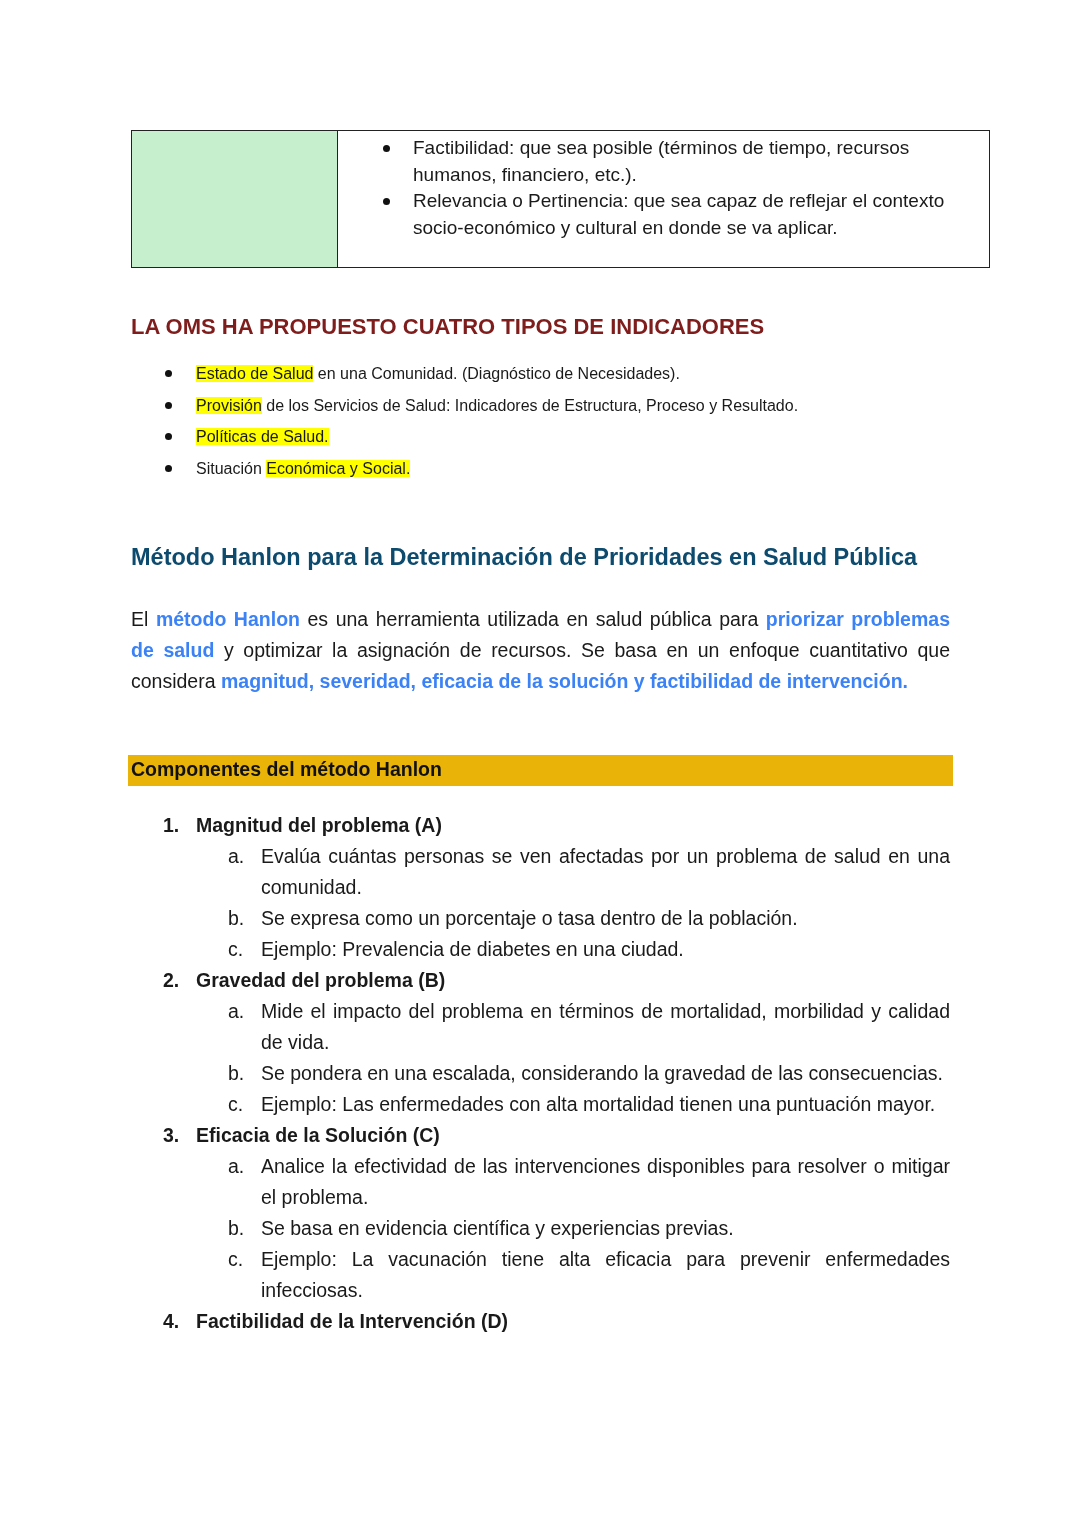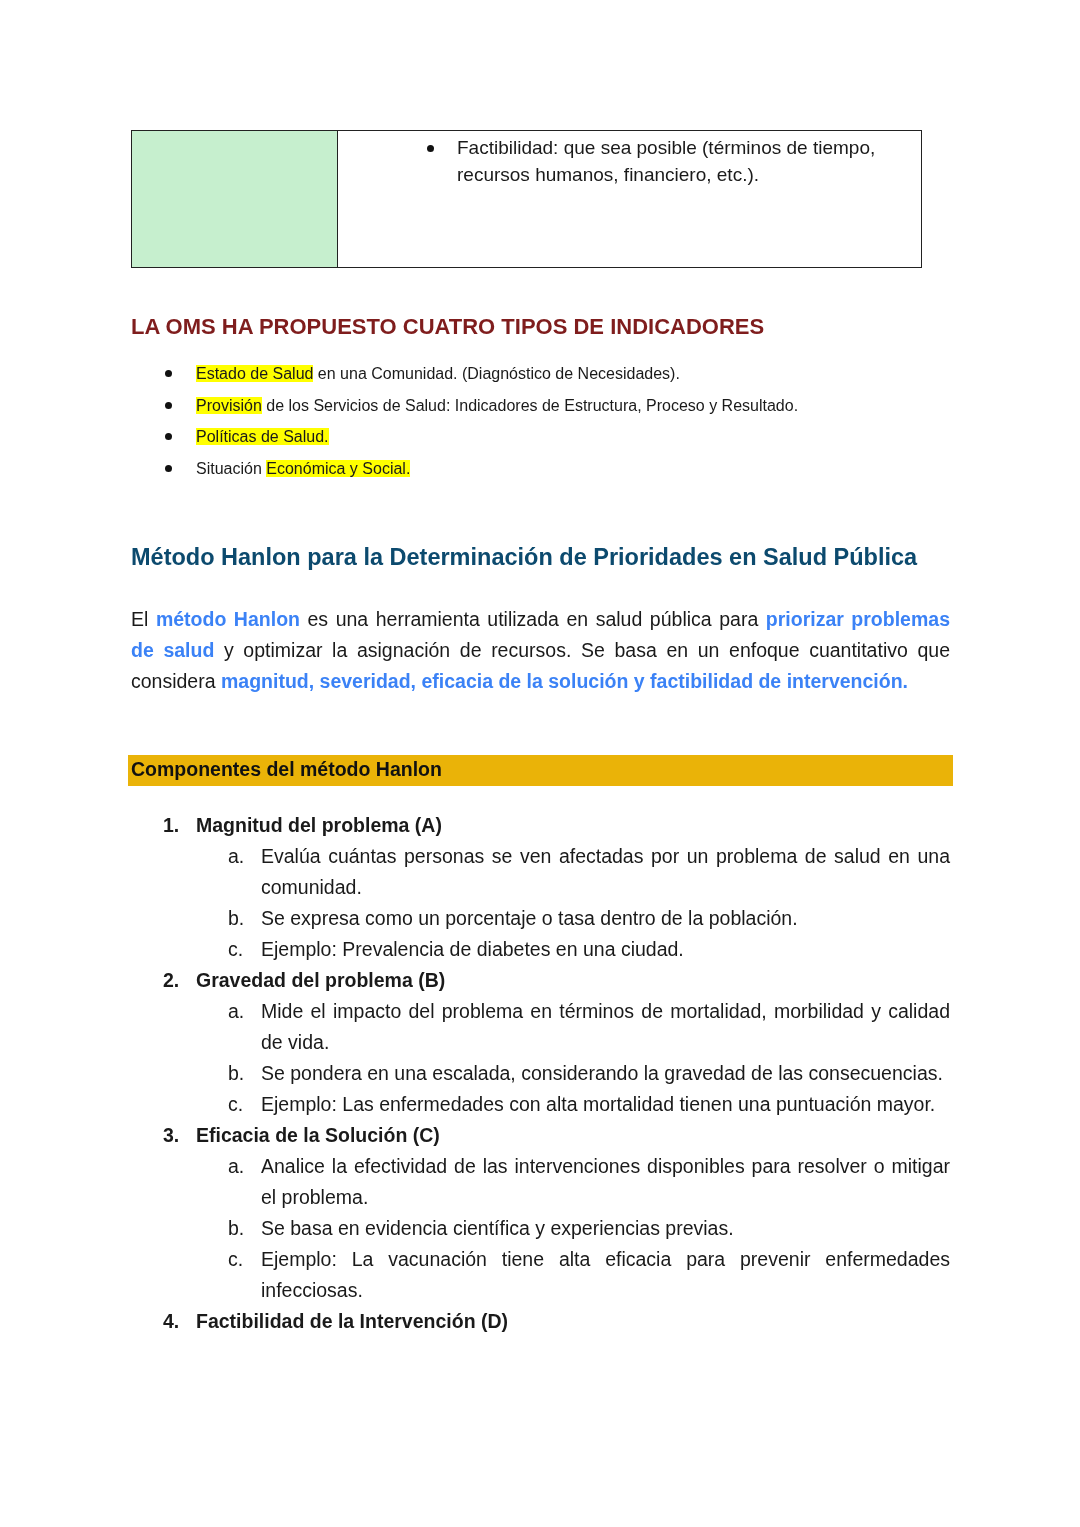--- a/index.html
+++ b/index.html
@@ -8,24 +8,23 @@
       position: relative;
       font-family: "Liberation Sans", sans-serif;
       color: #1a1a1a;
       font-size: 19px;
       overflow: hidden;
     }
 
     
     .crit-table {
       position: absolute; left: 131px; top: 130px;
-      width: 791px; height: 138px;
+      width: 859px; height: 138px;
       border: 1.5px solid #222;
       display: flex;
-      gap: 44px;
     }
     .crit-left {
       width: 206px; height: 100%;
       background: #c6efce;
       border-right: 1.5px solid #222;
     }
     .crit-right { flex: 1; padding: 4px 30px 0 0; }
     .crit-right ul { list-style: none; }
     .crit-right li {
       position: relative;
@@ -96,20 +95,21 @@
     .sub-letter { position: absolute; left: 97px; top: 0; }
   </style>
 </head>
 <body>
 
 <div class="crit-table">
   <div class="crit-left"></div>
   <div class="crit-right">
     <ul>
       <li>Factibilidad: que sea posible (términos de tiempo, recursos humanos, financiero, etc.).</li>
+      <li>Relevancia o Pertinencia: que sea capaz de reflejar el contexto socio-económico y cultural en donde se va aplicar.</li>
     </ul>
   </div>
 </div>
 
 <div class="oms-heading">LA OMS HA PROPUESTO CUATRO TIPOS DE INDICADORES</div>
 
 <ul class="oms-list">
   <li><span></span><span class="hl">Estado de Salud</span><span> en una Comunidad. (Diagnóstico de Necesidades).</span></li>
   <li><span></span><span class="hl">Provisión</span><span> de los Servicios de Salud: Indicadores de Estructura, Proceso y Resultado.</span></li>
   <li><span></span><span class="hl">Políticas de Salud.</span><span></span></li>

